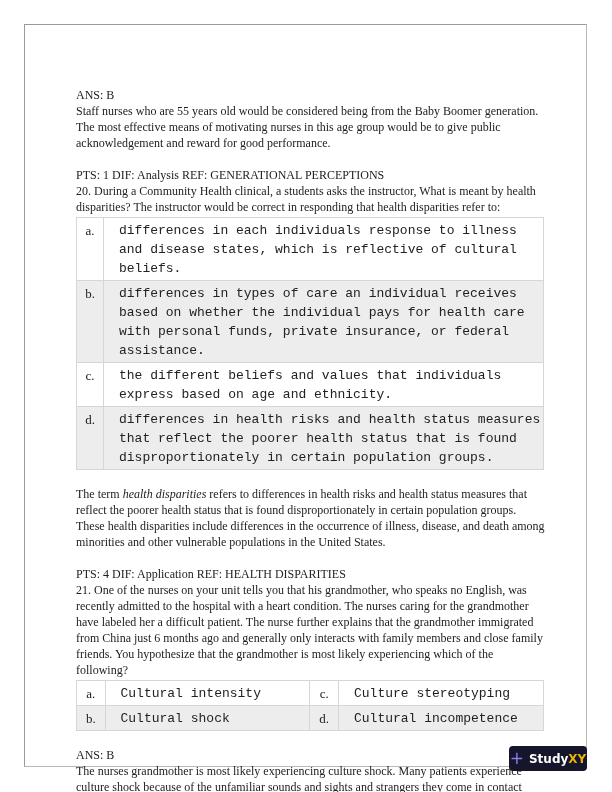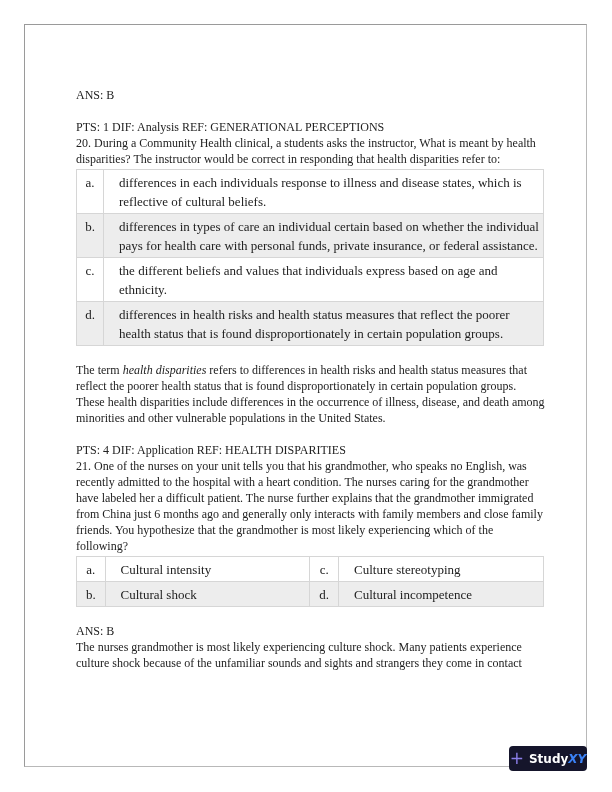--- a/index.html
+++ b/index.html
@@ -50,21 +50,21 @@
       vertical-align: top;
       padding: 3px 4px 2px 4px;
     }
     .mc-table tr.shade td { background: #ededed; }
     .mc-table td.letter {
       width: 22px;
       text-align: center;
       padding-left: 2px;
       padding-right: 2px;
     }
-    .mc-table td.text { padding-left: 15px; padding-right: 0; }
+    .mc-table td.text { padding-left: 15px; padding-right: 0; font-family: Liberation Mono, monospace; }
     .mc-table.grid td.text { width: 178px; }
     em { }
     .badge {
       position: absolute;
       left: 509px;
       top: 746px;
       width: 78px;
       height: 25px;
       background: #15152b;
       border-radius: 4px;
@@ -77,43 +77,44 @@
       color: #ffffff;
       box-sizing: border-box;
     }
     .badge .plus {
       color: #8b7ee8;
       font-weight: normal;
       font-size: 17px;
       margin-right: 5px;
       line-height: 1;
     }
-    .badge .xy { color: #3b82f6; font-style: italic; }
+    .badge .xy { color: #eab308; }
   </style>
 </head>
 <body>
 
 <div class="page"></div>
 
 <div class="content">
 
   <p class="p">ANS: B</p>
+  <p class="p">Staff nurses who are 55 years old would be considered being from the Baby Boomer generation. The most effective means of motivating nurses in this age group would be to give public acknowledgement and reward for good performance.</p>
   <div class="gap"></div>
   <p class="p">PTS: 1 DIF: Analysis REF: GENERATIONAL PERCEPTIONS</p>
 
   <p class="p">20. During a Community Health clinical, a students asks the instructor, What is meant by health disparities? The instructor would be correct in responding that health disparities refer to:</p>
   <table class="mc-table">
     <tbody>
         <tr>
       <td class="letter">a.</td>
       <td class="text">differences in each individuals response to illness and disease states, which is reflective of cultural beliefs.</td>
     </tr>
     <tr class="shade">
       <td class="letter">b.</td>
-      <td class="text">differences in types of care an individual certain based on whether the individual pays for health care with personal funds, private insurance, or federal assistance.</td>
+      <td class="text">differences in types of care an individual receives based on whether the individual pays for health care with personal funds, private insurance, or federal assistance.</td>
     </tr>
     <tr>
       <td class="letter">c.</td>
       <td class="text">the different beliefs and values that individuals express based on age and ethnicity.</td>
     </tr>
     <tr class="shade">
       <td class="letter">d.</td>
       <td class="text">differences in health risks and health status measures that reflect the poorer health status that is found disproportionately in certain population groups.</td>
     </tr>
   </tbody>

